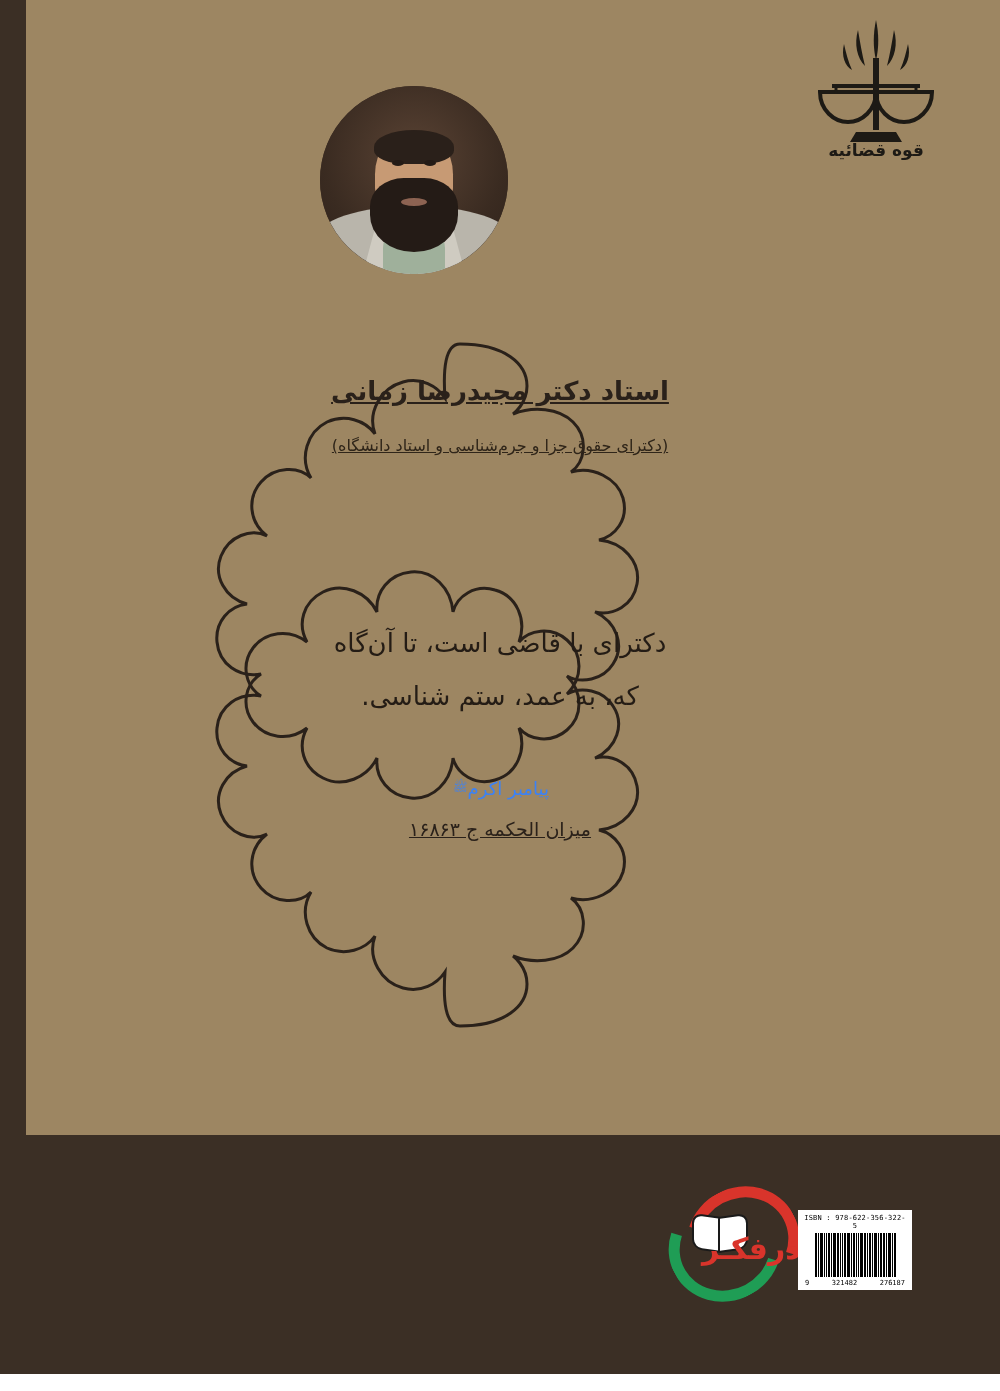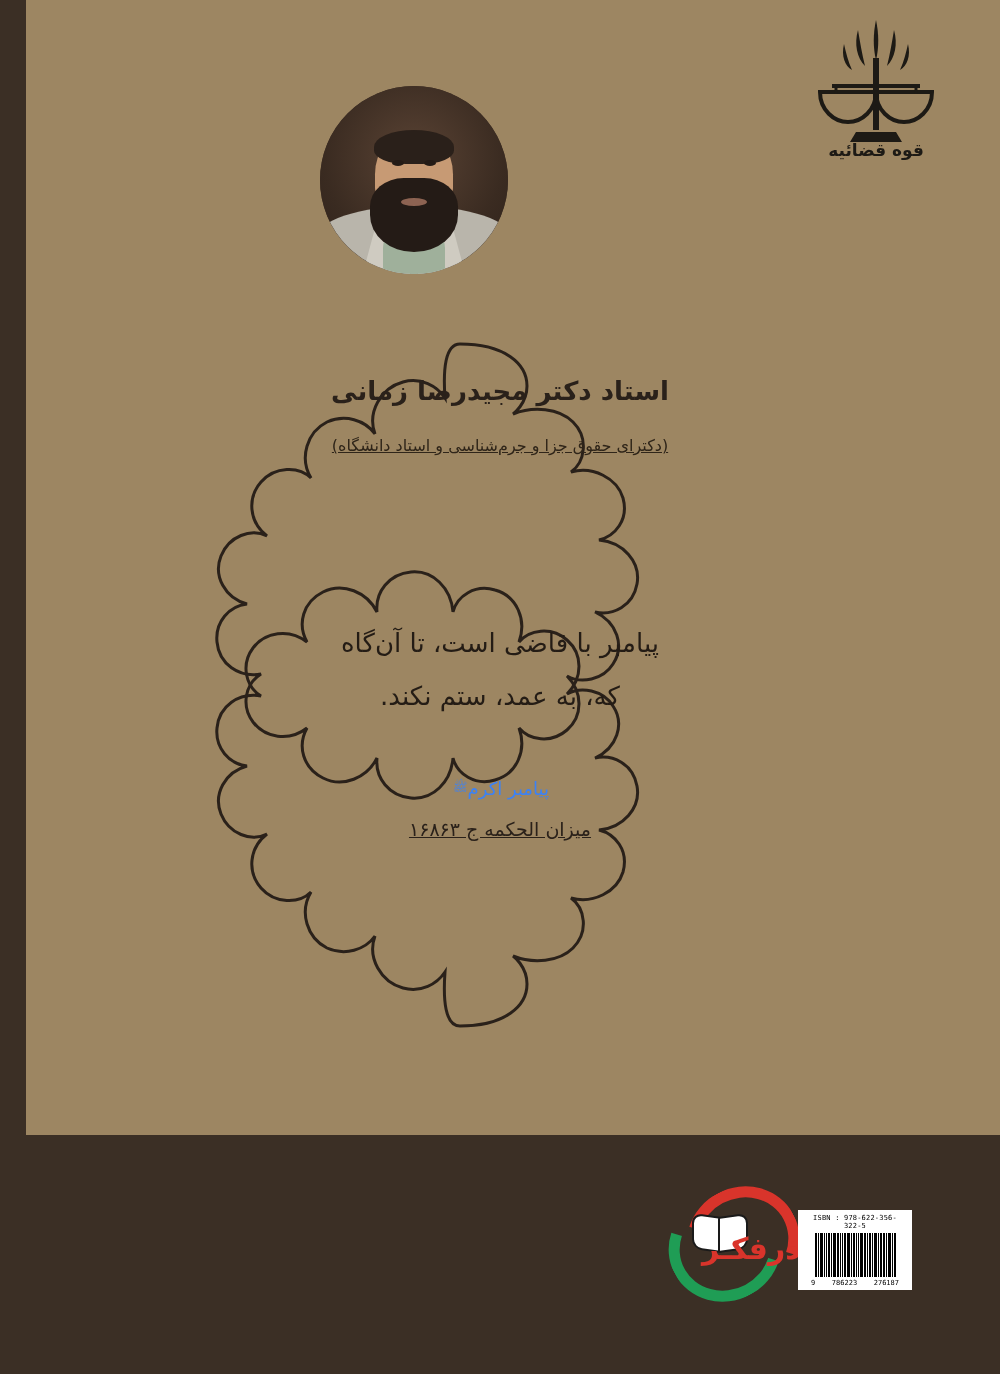--- a/index.html
+++ b/index.html
@@ -175,20 +175,21 @@
   
   .author-name {
     position: absolute;
     left: 0;
     right: 0;
     top: 376px;
     text-align: center;
     font-size: 26px;
     font-weight: bold;
     color: #2a211a;
+    text-decoration: underline;
   }
   .author-sub {
     position: absolute;
     left: 0;
     right: 0;
     top: 436px;
     text-align: center;
     font-size: 16px;
     color: #2f2519;
     text-decoration: underline;
@@ -315,21 +316,21 @@
   }
 
   
   .isbn-box {
     position: absolute;
     left: 798px;
     top: 1210px;
     width: 114px;
     height: 80px;
     background: #ffffff;
-    padding: 4px 11px;
+    padding: 4px 5px;
     box-sizing: border-box;
     direction: ltr;
   }
   .isbn-text {
     font-family: "DejaVu Sans Mono", monospace;
     font-size: 7px;
     color: #000;
     text-align: center;
     letter-spacing: 0.2px;
     margin-bottom: 3px;
@@ -463,22 +464,22 @@
                C170 626 190 620 200 606
                C192 628 206 652 228 658
                C246 663 262 654 270 642
                C268 670 270 696 285 696 Z" fill="none" stroke="#2a211a" stroke-width="3"></path>
     </svg>
   </div>
 
   <div class="author-name">استاد دکتر مجیدرضا زمانی</div>
   <div class="author-sub">(دکترای حقوق جزا و جرم‌شناسی و استاد دانشگاه)</div>
 
-  <div class="quote-line l1">پیامبر با قاضی است، تا آن‌گاه</div>
-  <div class="quote-line l2">که، به عمد، ستم نکند.</div>
+  <div class="quote-line l1">دکترای با قاضی است، تا آن‌گاه</div>
+  <div class="quote-line l2">که، به عمد، ستم شناسی.</div>
 
   <div class="attrib-1">
     <span>پیامبر اکرم</span><span class="sala">ﷺ</span>
   </div>
   <div class="attrib-2">میزان الحکمه ج ۱۶۸۶۳</div>
 
   <div class="pub-logo">
     <div class="swoosh-green"></div>
     <div class="swoosh-red"></div>
     <div class="book">
@@ -517,18 +518,18 @@
         <i style="width:1px"></i>
       <i style="width:2px"></i>
         <i style="width:2px"></i>
         <i style="width:1px"></i>
         <i style="width:3px"></i>
       <i style="width:1px"></i>
         <i style="width:2px"></i>
     </div>
     <div class="barcode-digits">
       <span>9</span>
-      <span>786223</span>
+      <span>321482</span>
       <span>276187</span>
     </div>
   </div>
 
 </div>
 
 </body></html>

